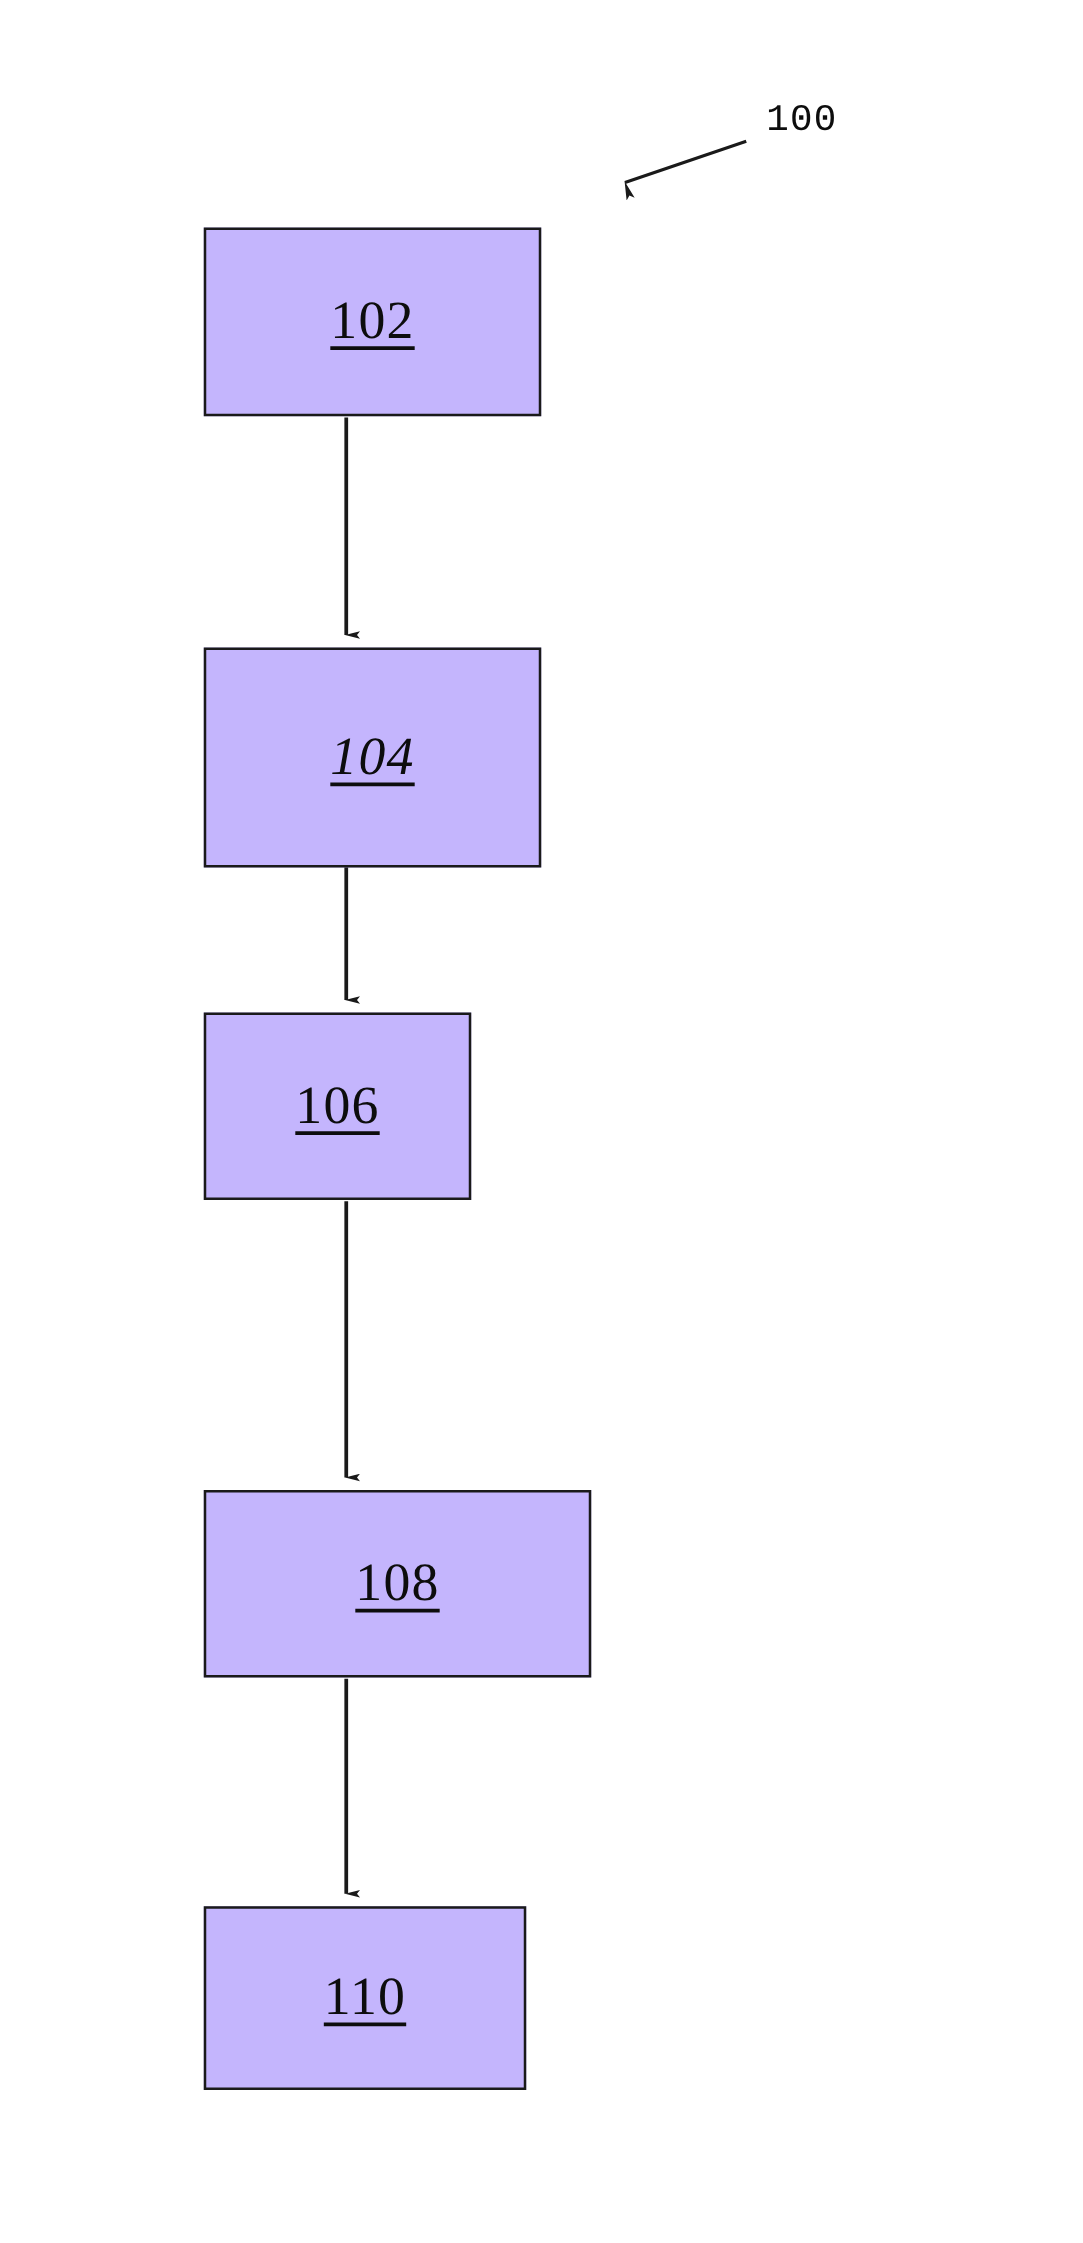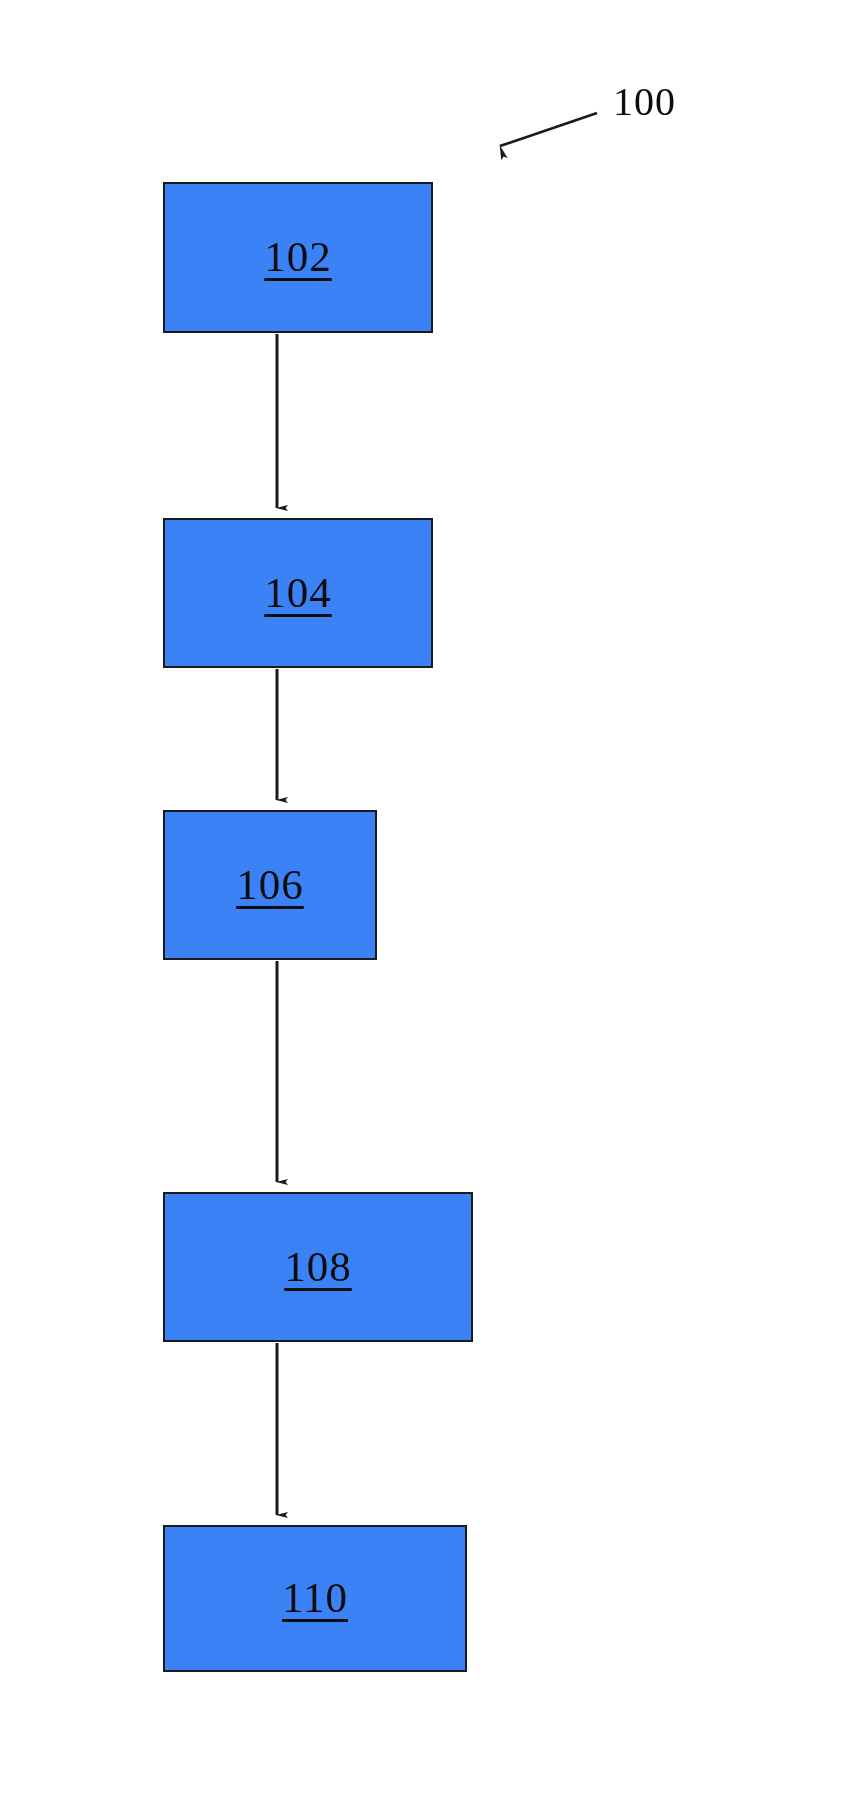--- a/index.html
+++ b/index.html
@@ -24,42 +24,42 @@
     left: 0;
     top: 0;
     width: 866px;
     height: 1794px;
     display: block;
   }
   .flow-box {
     position: absolute;
     box-sizing: border-box;
     border: 2px solid #1a1a1a;
-    background: #3b82f6;
+    background: #c4b5fd;
     display: flex;
     align-items: center;
     justify-content: center;
   }
   .flow-box-label {
     font-family: "Liberation Serif", serif;
     font-size: 43px;
     font-weight: 400;
     color: #0d0d0d;
     letter-spacing: 1px;
     line-height: 1;
     text-decoration: underline;
     text-underline-offset: 7px;
     text-decoration-thickness: 3px;
     padding-bottom: 2px;
     user-select: none;
   }
   #ref-100 {
     position: absolute;
-    font-family: Liberation Serif, serif;
-    font-size: 40px;
+    font-family: Liberation Mono, monospace;
+    font-size: 30px;
     color: #0d0d0d;
     letter-spacing: 1px;
     line-height: 1;
     white-space: nowrap;
     user-select: none;
   }
 </style>
 </head>
 <body>
 
@@ -84,31 +84,31 @@
 
     <g id="leader-group">
       <line x1="597" y1="113" x2="500" y2="146" stroke="#1a1a1a" stroke-width="2.6" marker-end="url(#leaderhead)"></line>
     </g>
   </svg>
 
   <div class="flow-box" id="box-102" style="left:163px; top:182px; width:270px; height:151px;">
     <span class="flow-box-label">102</span>
   </div>
 
-  <div class="flow-box" id="box-104" style="left:163px; top:518px; width:270px; height:150px;">
+  <div class="flow-box" id="box-104" style="left:163px; top:518px; width:270px; height:176px;font-style:italic;">
     <span class="flow-box-label">104</span>
   </div>
 
   <div class="flow-box" id="box-106" style="left:163px; top:810px; width:214px; height:150px;">
     <span class="flow-box-label">106</span>
   </div>
 
   <div class="flow-box" id="box-108" style="left:163px; top:1192px; width:310px; height:150px;">
     <span class="flow-box-label">108</span>
   </div>
 
-  <div class="flow-box" id="box-110" style="left:163px; top:1525px; width:304px; height:147px;">
+  <div class="flow-box" id="box-110" style="left:163px; top:1525px; width:258px; height:147px;">
     <span class="flow-box-label">110</span>
   </div>
 
   <div id="ref-100" style="left:613px; top:82px;">100</div>
 
 </div>
 
 </body></html>

